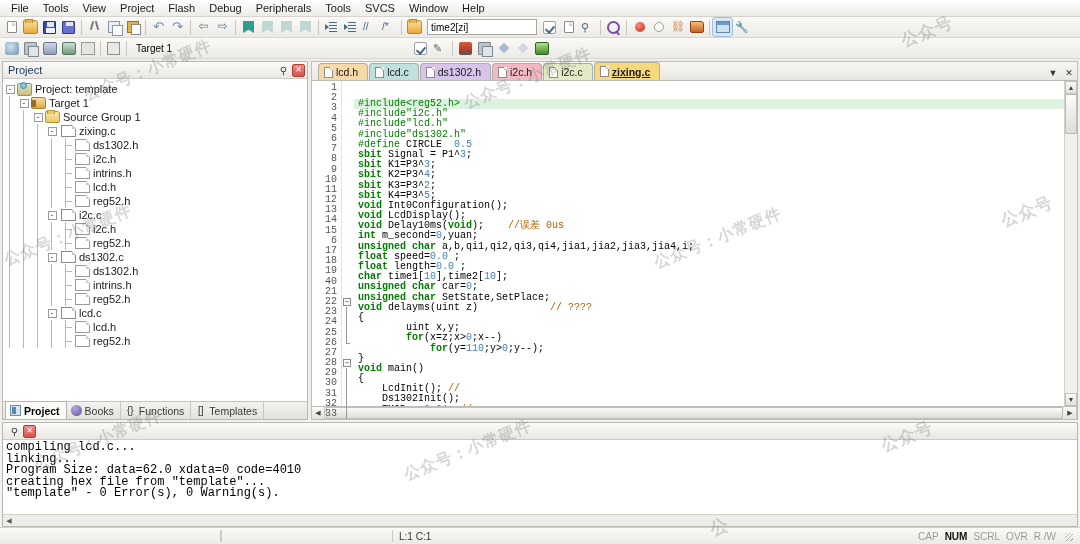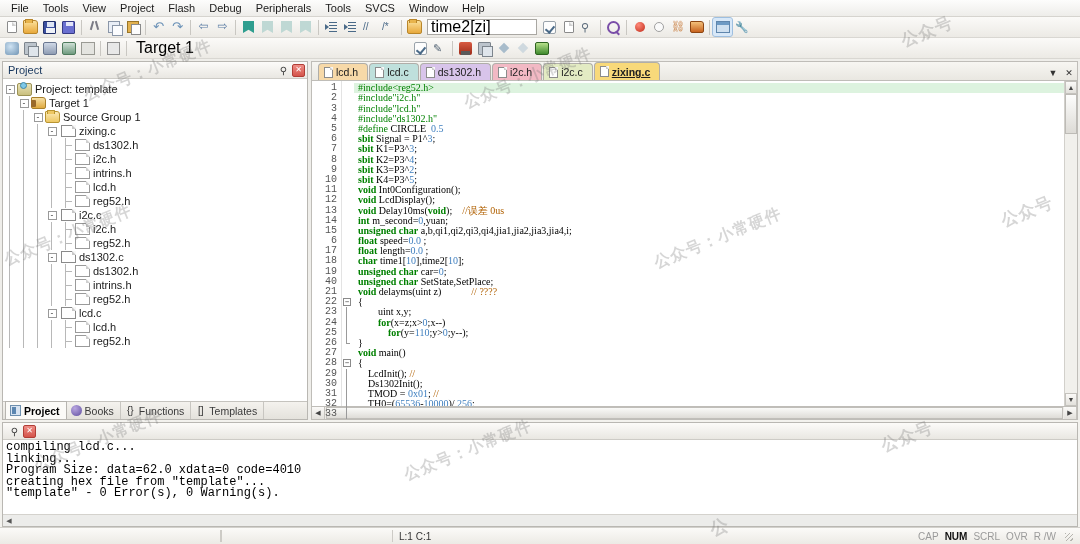--- a/index.html
+++ b/index.html
@@ -53,21 +53,21 @@
     position: relative;
   }
   .tsep { width: 1px; height: 15px; background: #c9c7c2; margin: 0 3px; }
   .tcombo {
     height: 16px;
     border: 1px solid #a9a7a2;
     background: #fff;
     display: flex; align-items: center;
     padding: 0 2px 0 3px;
     margin: 0 3px;
-    font-size: 16px;
+    font-size: 10px;
     position: relative;
   }
   .tcombo .lbl { flex: 1; white-space: nowrap; overflow: hidden; }
 
   
   .ic { width: 15px; height: 14px; position: relative; display: inline-block; }
   .ic-folder { background: linear-gradient(#fbe09a,#e8a93c); border: 1px solid #b9862a; border-radius: 1px 3px 2px 2px; }
   .ic-folder:before { content:""; position:absolute; left:1px; top:-2px; width:6px; height:3px; background:#e8b44c; border:1px solid #b9862a; border-bottom:none; border-radius:1px 1px 0 0;}
   .ic-page { width:10px; height:12px; background:#fff; border:1px solid #8b8b8b; border-radius:1px; }
   .ic-page:after { content:""; position:absolute; right:0; top:0; border-width:0 4px 4px 0; border-style:solid; border-color:#cfcfcf #f3f3f3; }
@@ -285,23 +285,23 @@
     position:absolute;left:1px;top:1px;
     width:8px;height:8px;border:1px solid #8a8a8a;background:#fff;
     font-size:7px;line-height:6px;text-align:center;color:#333;
     font-family:"DejaVu Sans Mono",monospace;
   }
   .foldline{position:absolute;left:4px;top:0;bottom:0;width:1px;background:#9a9a9a;}
   .foldend{position:absolute;left:4px;top:0;height:5px;width:1px;background:#9a9a9a;}
   .foldend:after{content:"";position:absolute;left:0;top:5px;width:4px;height:1px;background:#9a9a9a;}
   .codecol {
     flex: 1 1 auto;
-    padding-top: 2px;
+    padding-top: 18px;
     overflow: hidden;
-    font-family: Liberation Serif, serif;
+    font-family: Liberation Mono, monospace;
     font-size: 10px;
     line-height: 10.2px;
     white-space: pre;
     position: relative;
   }
   .cline { height: 10.2px; padding-left: 4px; }
   .cline.hl { background: #ddf3df; }      
   .kw { color: #008000; font-weight: bold; } 
   .pp { color: #008000; }      
   .num{ color: #3f7fbf; }      

